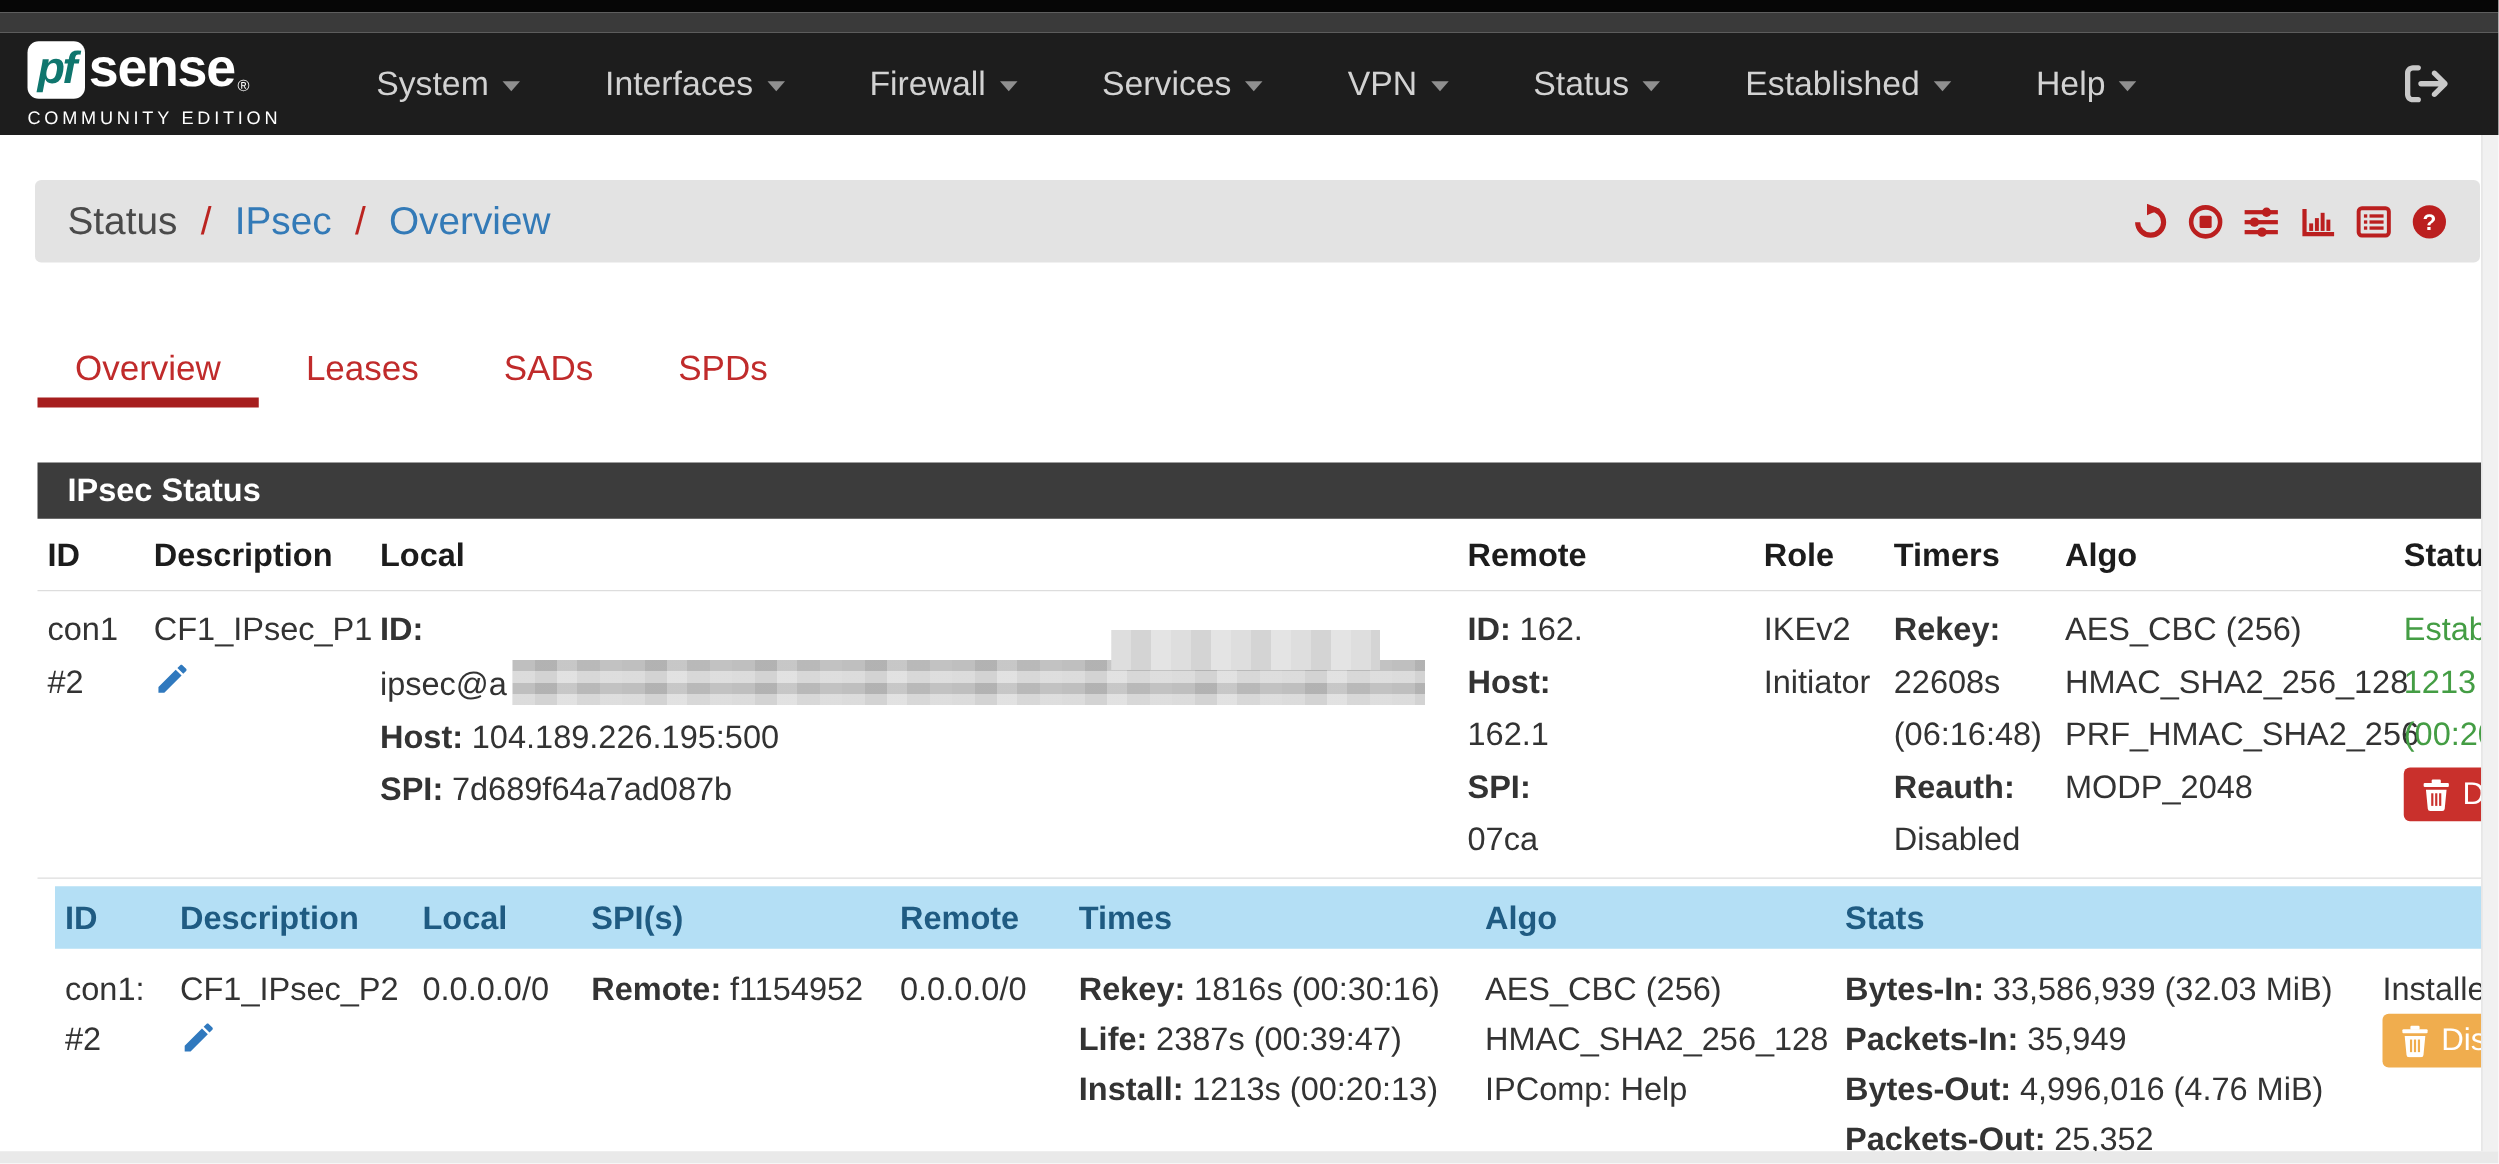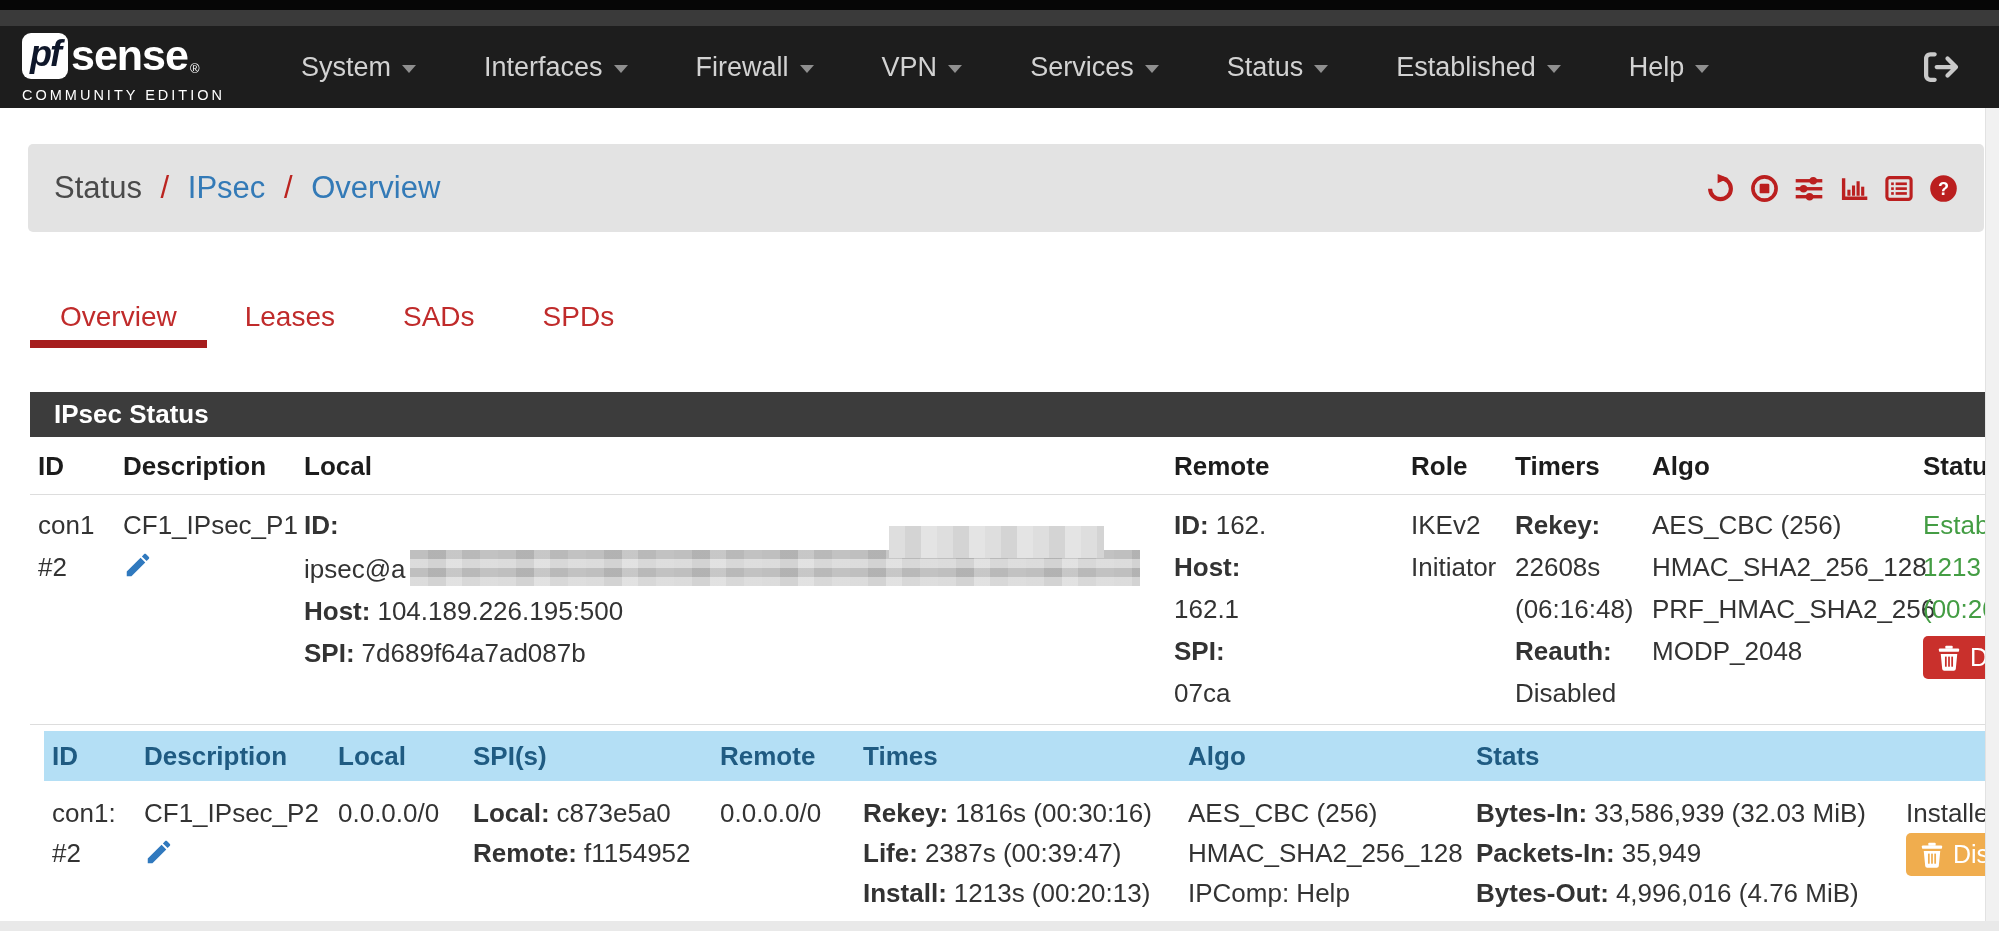--- a/index.html
+++ b/index.html
@@ -7,33 +7,33 @@
               font-family:"Liberation Sans", sans-serif; color:#333; }
   .page { position:relative; width:1999px; height:931px; overflow:hidden; background:#fff; }
 
   
   .strip1 { height:10px; background:#060606; }
   .strip2 { height:16px; background:#3a3a3a; }
   .navbar { height:82px; background:#1d1d1d; display:flex; align-items:center; padding-left:22px; }
   .logo { display:flex; flex-direction:column; cursor:pointer; }
   .logo-top { display:flex; align-items:center; }
   .pf-box { width:46px; height:46px; background:#fff; border-radius:9px; display:flex; align-items:center; justify-content:center; }
-  .pf-box span { font-style:italic; font-weight:bold; font-size:36px; color:#0f172a; letter-spacing:-2px; transform:translateY(-2px); }
+  .pf-box span { font-style:italic; font-weight:bold; font-size:36px; color:#0f766e; letter-spacing:-2px; transform:translateY(-2px); }
   .sense { color:#fff; font-weight:bold; font-size:43px; letter-spacing:-1px; margin-left:3px; }
   .reg { color:#fff; font-size:13px; align-self:flex-end; margin:0 0 4px 2px; }
   .edition { color:#fff; font-size:14.5px; font-weight:normal; letter-spacing:3px; margin-top:7px; }
   .nav-menu { display:flex; margin-left:42px; }
   .nav-item { display:flex; align-items:center; padding:0 34px; height:74px; font-size:27px; color:#d2d2d2; cursor:pointer; }
   .caret { width:0; height:0; border-left:7px solid transparent; border-right:7px solid transparent; border-top:8px solid #8f8f8f; margin-left:11px; margin-top:4px; }
   .signout { margin-left:auto; margin-right:40px; cursor:pointer; display:flex; }
 
   
   .content-clip { position:relative; width:1985px; height:813px; overflow:hidden; background:#fff; }
 
-  .breadcrumb-bar { margin:36px 0 0 28px; width:1956px; height:88px; background:#e3e3e3; border-radius:5px;
+  .breadcrumb-bar { margin:36px 0 0 28px; width:1956px; height:66px; background:#e3e3e3; border-radius:5px;
                     display:flex; align-items:center; padding:0 26px;gap:20px; }
   .bc-text { font-size:31px; }
   .bc-current { color:#4a4a4a; }
   .bc-slash { color:#bb2420; margin:0 10px; }
   .bc-link { color:#337ab7; cursor:pointer; }
   .bc-icons { margin-left:auto; display:flex; align-items:center; gap:15px; }
   .bc-icons .icn { display:flex; cursor:pointer; }
 
   
   .tabs { display:flex; margin:62px 0 0 30px; }
@@ -115,25 +115,25 @@
         </div>
       <div class="nav-item">
           <span>Interfaces</span>
           <span class="caret"></span>
         </div>
       <div class="nav-item">
           <span>Firewall</span>
           <span class="caret"></span>
         </div>
       <div class="nav-item">
+          <span>Services</span>
+          <span class="caret"></span>
+        </div>
+      <div class="nav-item">
           <span>VPN</span>
-          <span class="caret"></span>
-        </div>
-      <div class="nav-item">
-          <span>Services</span>
           <span class="caret"></span>
         </div>
       <div class="nav-item">
           <span>Status</span>
           <span class="caret"></span>
         </div>
       <div class="nav-item">
           <span>Established</span>
           <span class="caret"></span>
         </div>
@@ -328,21 +328,20 @@
             <span class="edit-ic">
               <svg width="30" height="30" viewBox="0 0 24 24" fill="#3079be">
                 <path d="M3 17.25V21h3.75L17.81 9.94l-3.75-3.75L3 17.25zM20.71 7.04c.39-.39.39-1.02 0-1.41l-2.34-2.34c-.39-.39-1.02-.39-1.41 0l-1.83 1.83 3.75 3.75 1.83-1.83z"></path>
               </svg>
             </span>
           </div>
           <div>
             <div class="cell-line">0.0.0.0/0</div>
           </div>
           <div>
-            <div class="cell-line"><span class="b">Local:</span><span>c873e5a0</span></div>
             <div class="cell-line"><span class="b">Remote:</span><span>f1154952</span></div>
           </div>
           <div>
             <div class="cell-line">0.0.0.0/0</div>
           </div>
           <div>
             <div class="cell-line"><span class="b">Rekey:</span><span>1816s (00:30:16)</span></div>
             <div class="cell-line"><span class="b">Life:</span><span>2387s (00:39:47)</span></div>
             <div class="cell-line"><span class="b">Install:</span><span>1213s (00:20:13)</span></div>
           </div>

